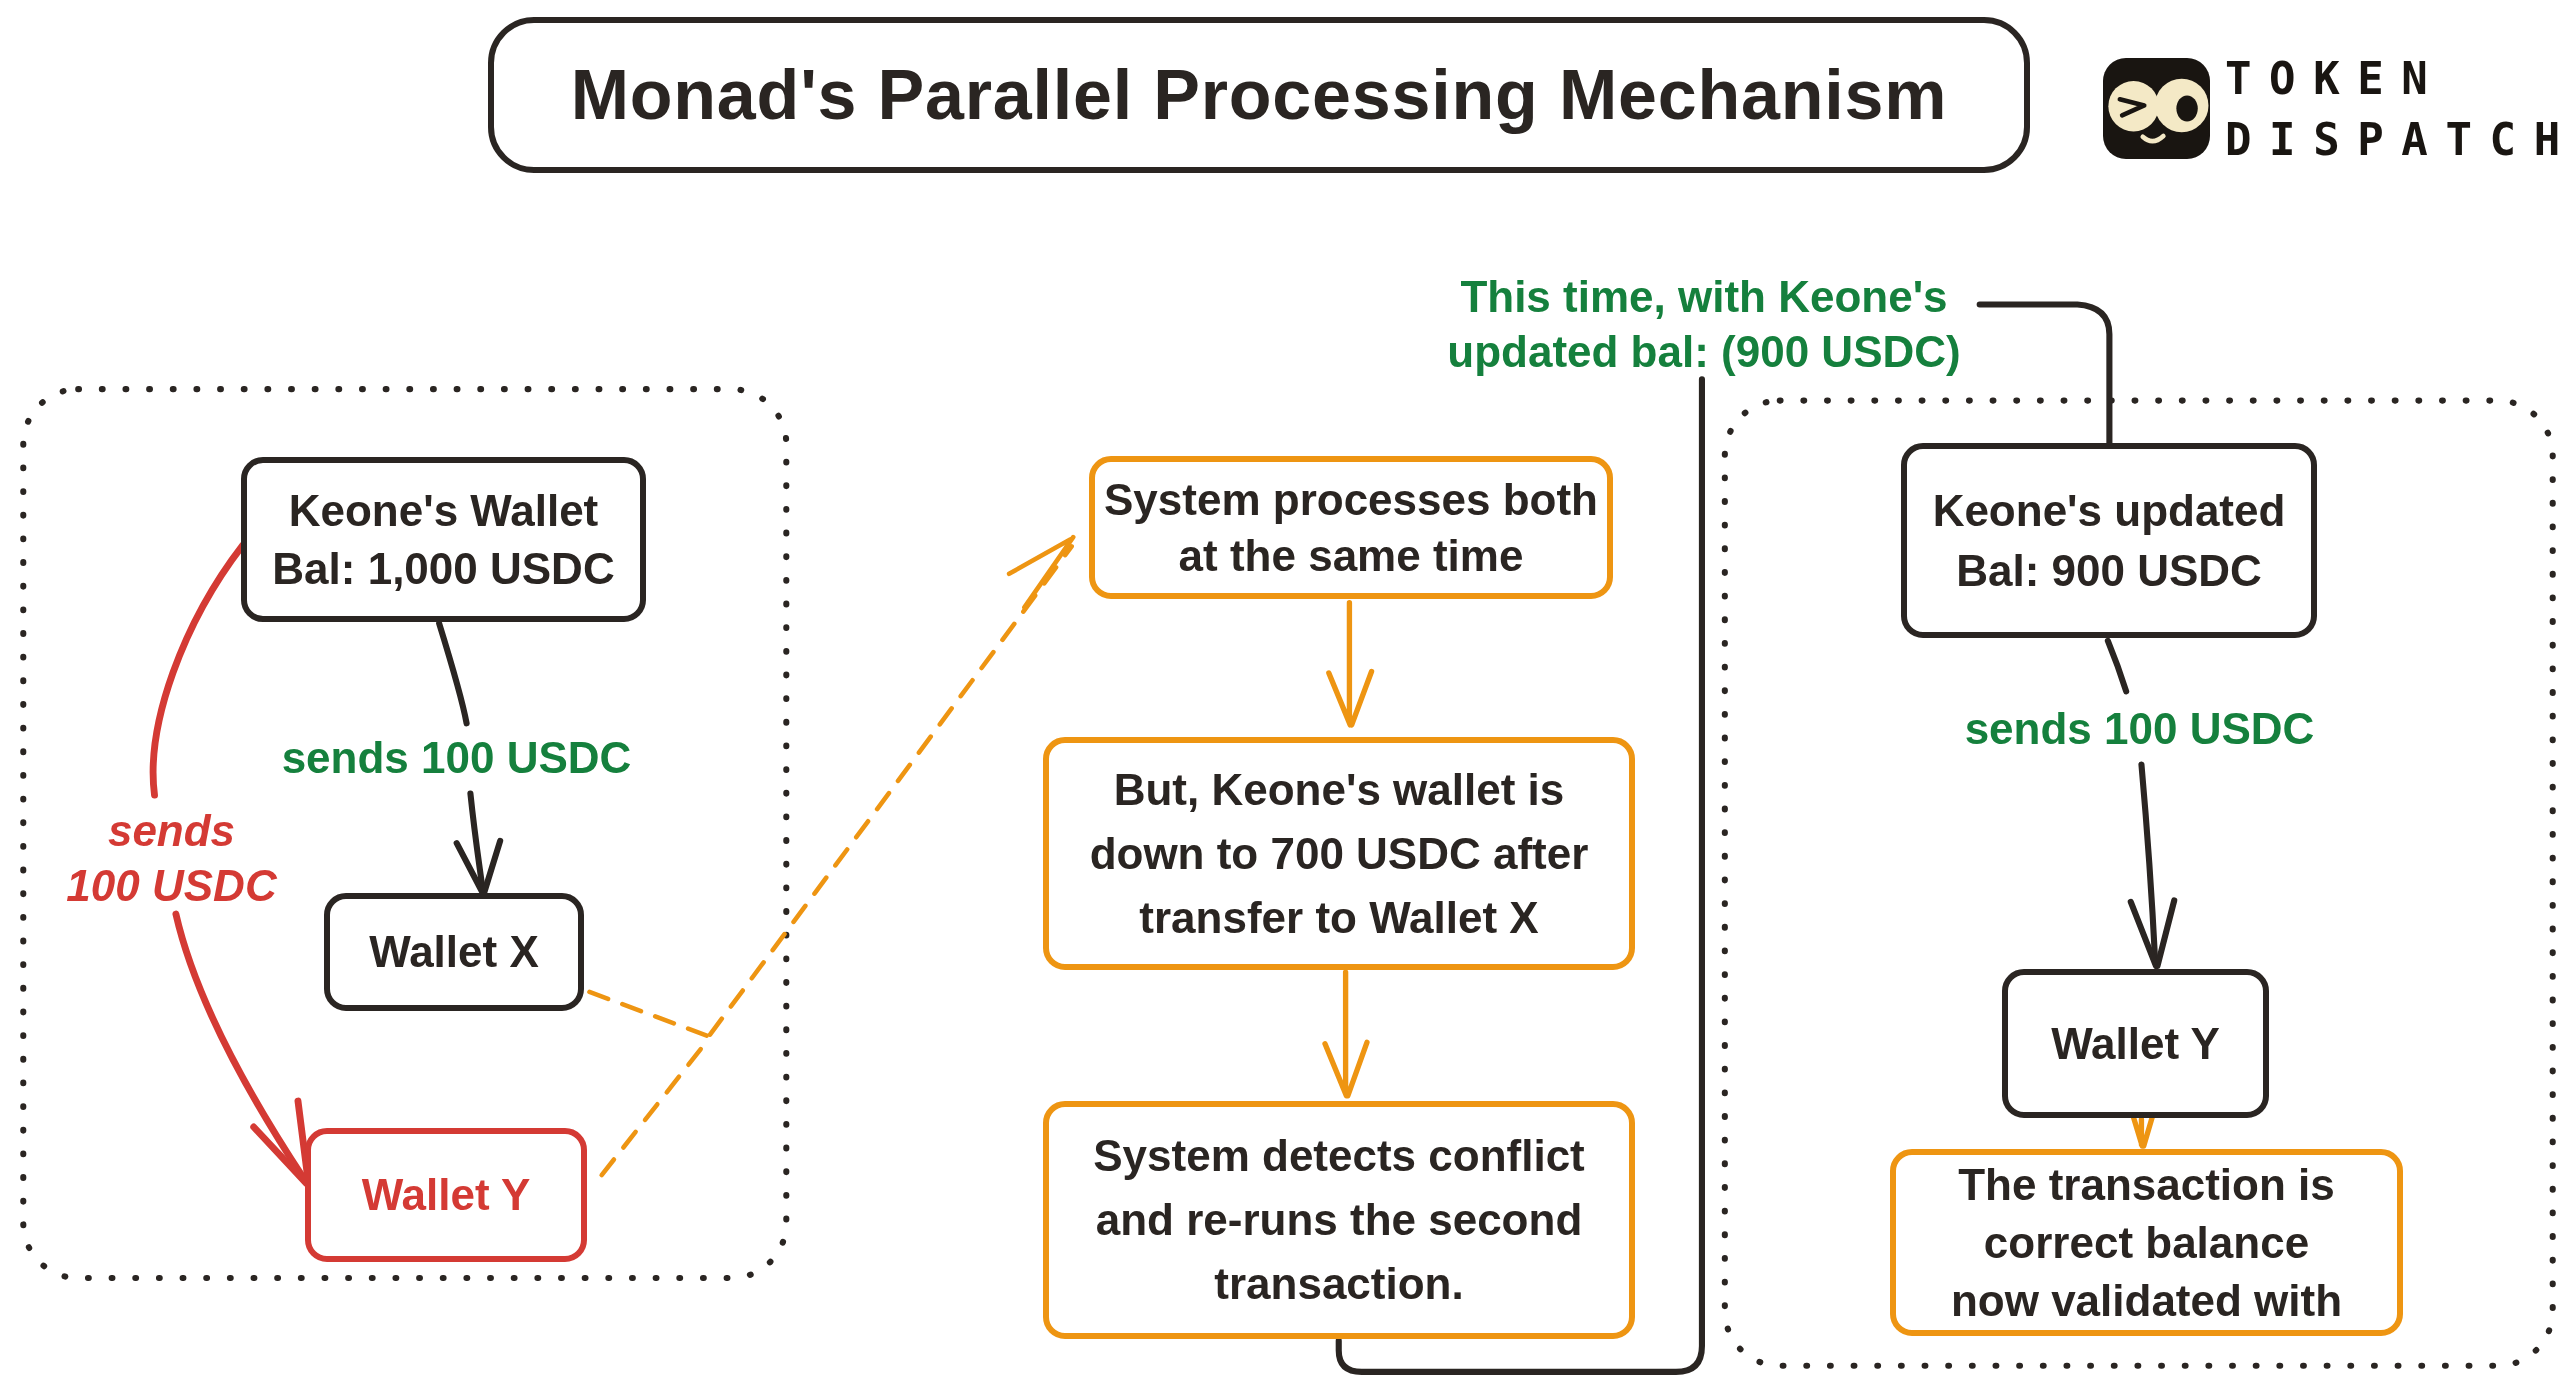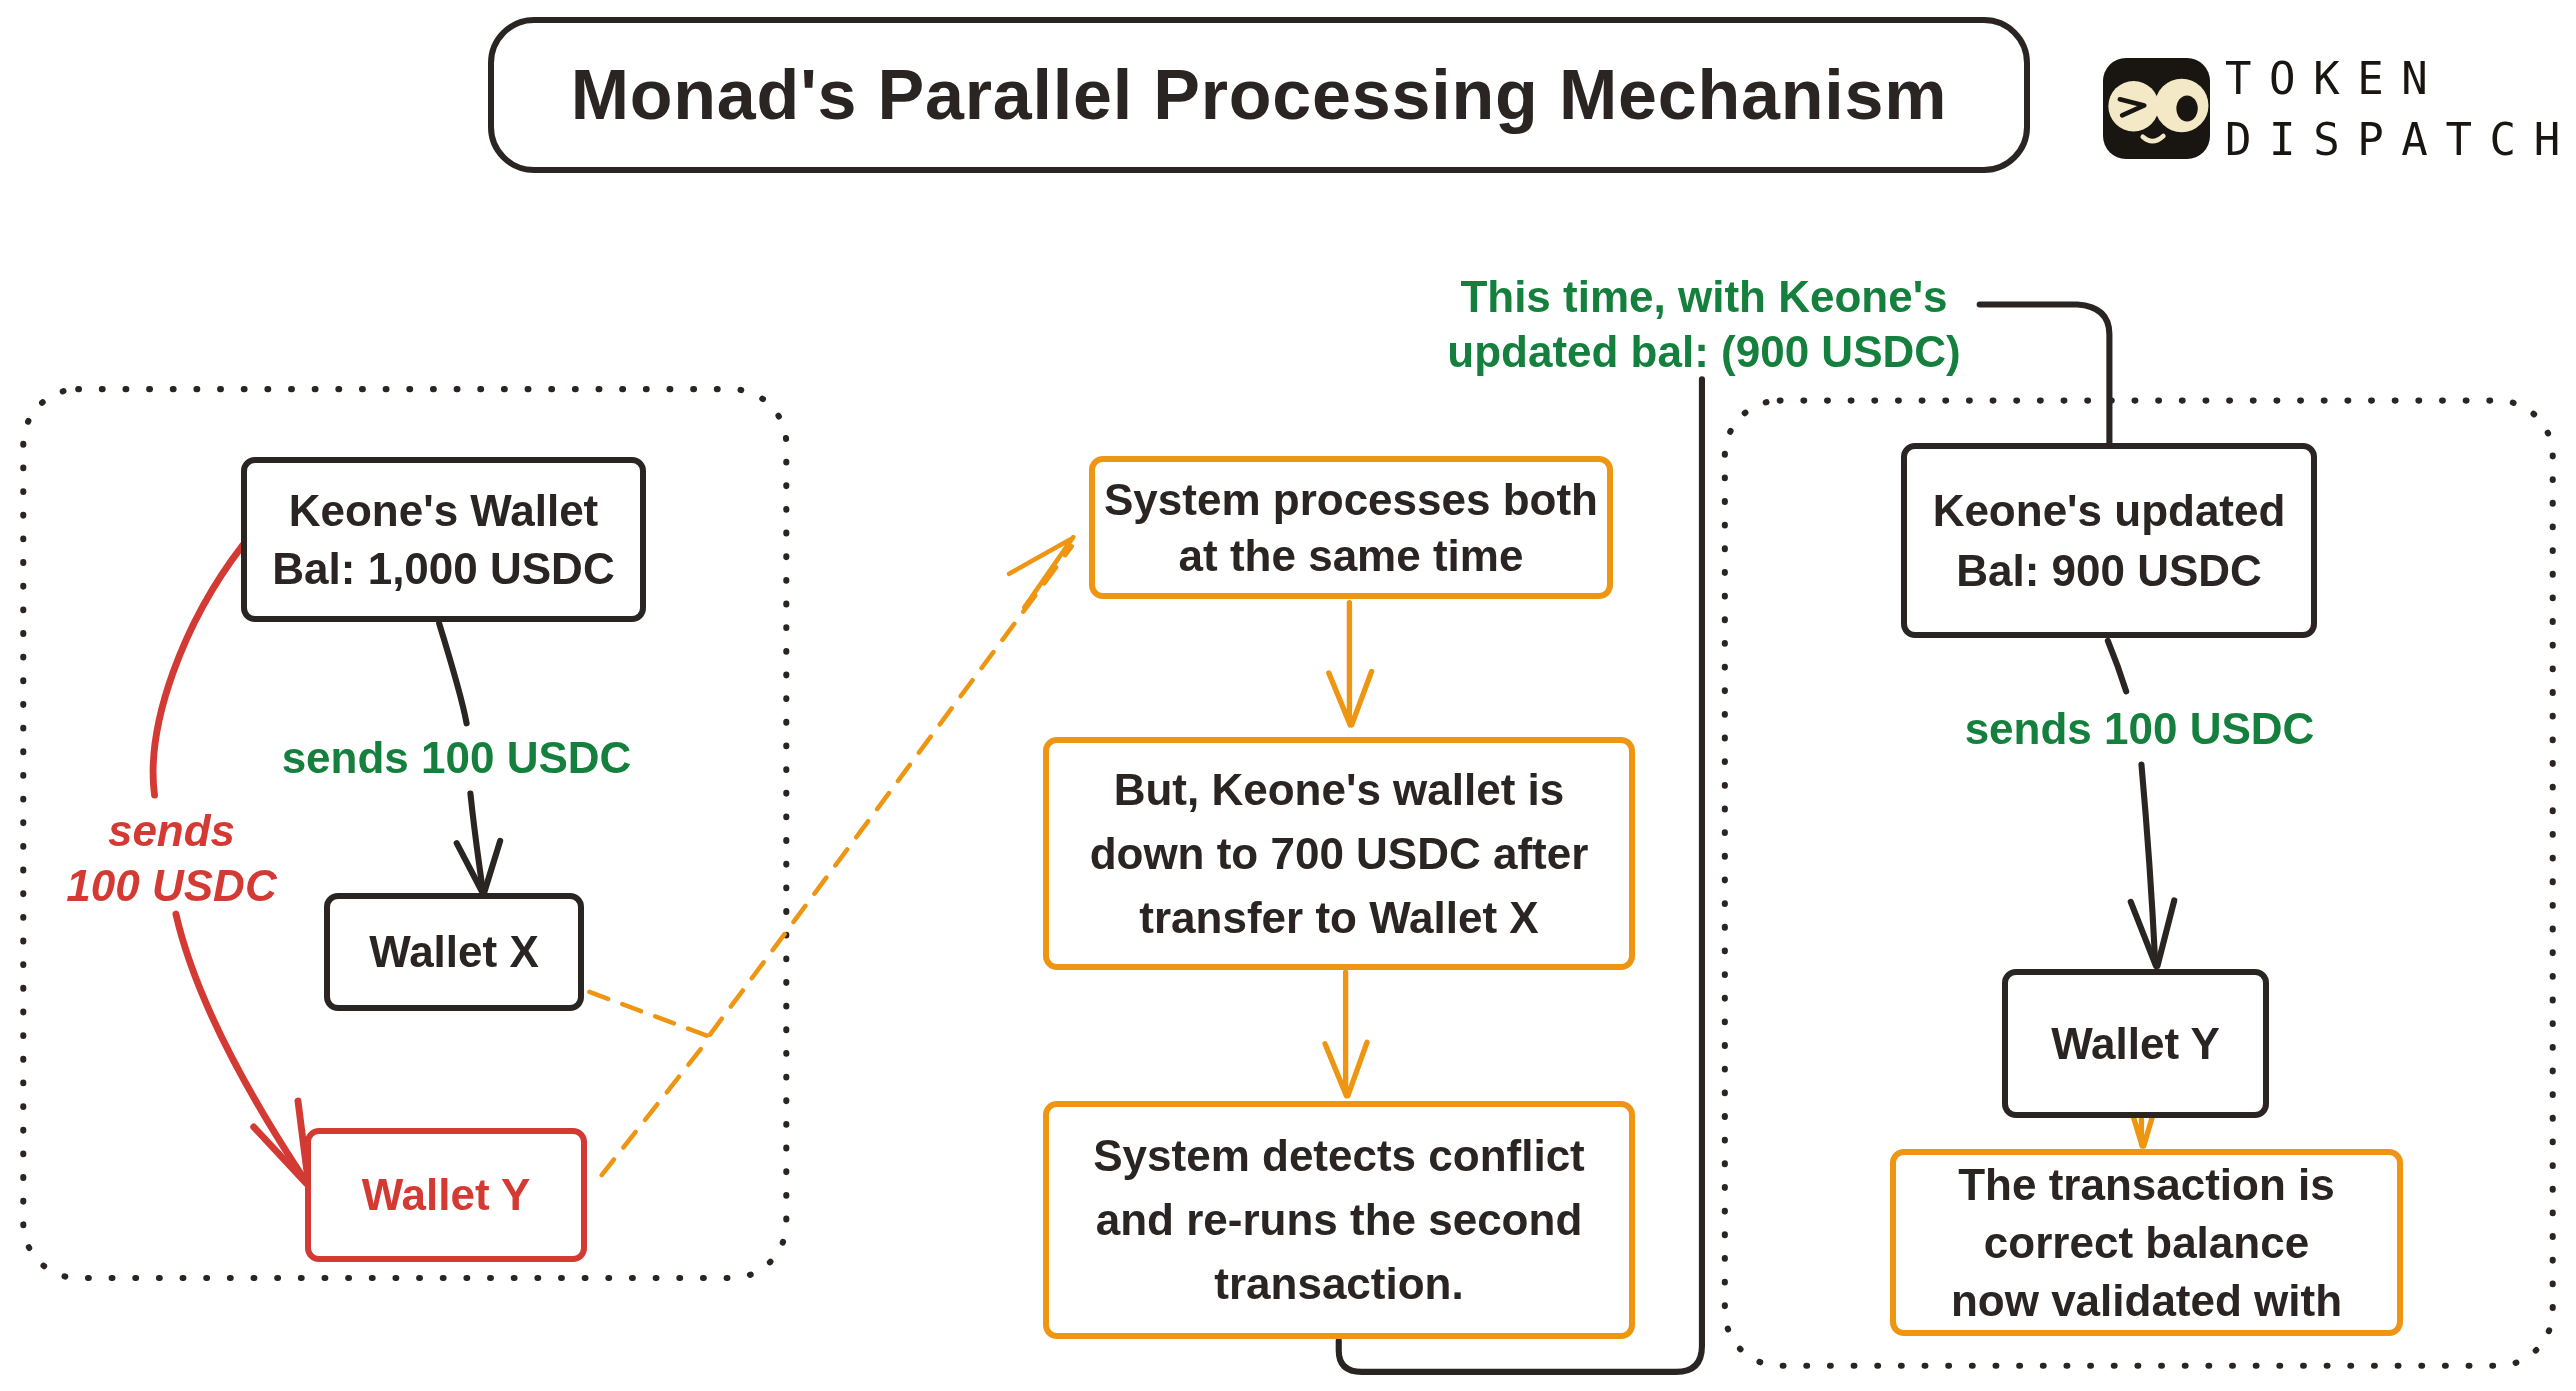--- a/index.html
+++ b/index.html
@@ -4,41 +4,41 @@
 <style>
   html,body{margin:0;padding:0;background:#ffffff;}
   .canvas{
     position:relative;width:2576px;height:1391px;background:#ffffff;overflow:hidden;
     font-family:"Liberation Sans","DejaVu Sans",sans-serif;color:#2a2522;
   }
   svg.layer{position:absolute;left:0;top:0;z-index:1;}
   .abs{position:absolute;z-index:2;box-sizing:border-box;}
   .box{
     position:absolute;z-index:2;box-sizing:border-box;background:#ffffff;
-    border:6.1px solid #2a2522;border-radius:14px;
+    border:6.1px solid #2a2522;border-radius:22px;
     display:flex;flex-direction:column;align-items:center;justify-content:center;
     text-align:center;font-weight:600;color:#2a2522;
   }
   .box .ln{white-space:nowrap;}
   .lbl{
     position:absolute;z-index:2;box-sizing:border-box;text-align:center;
     font-weight:600;color:#15803d;white-space:nowrap;
   }
   .title-box{
     position:absolute;z-index:2;box-sizing:border-box;background:#fff;
     border:6.9px solid #2a2522;border-radius:46px;
     display:flex;align-items:center;justify-content:center;
     font-size:70px;font-weight:600;letter-spacing:0.8px;
   }
   .red{color:#d43a34;}
   .red-border{border-color:#d43a34;}
   .orange-border{border-color:#ee9512;}
   .brand-text{
     position:absolute;z-index:2;font-family:"DejaVu Sans Mono","Liberation Mono",monospace;
-    font-weight:normal;font-size:44px;letter-spacing:17.6px;color:#191511;white-space:nowrap;
+    font-weight:bold;font-size:44px;letter-spacing:17.6px;color:#191511;white-space:nowrap;
   }
 </style>
 </head>
 <body>
 
 <div class="canvas">
 
   <svg class="layer" width="2576" height="1391" viewBox="0 0 3375 1823" fill="none" stroke-linecap="round" stroke-linejoin="round">
 
     <rect x="30" y="510" width="1000" height="1165" rx="72" stroke="#2a2522" stroke-width="8" stroke-dasharray="1 30"></rect>

